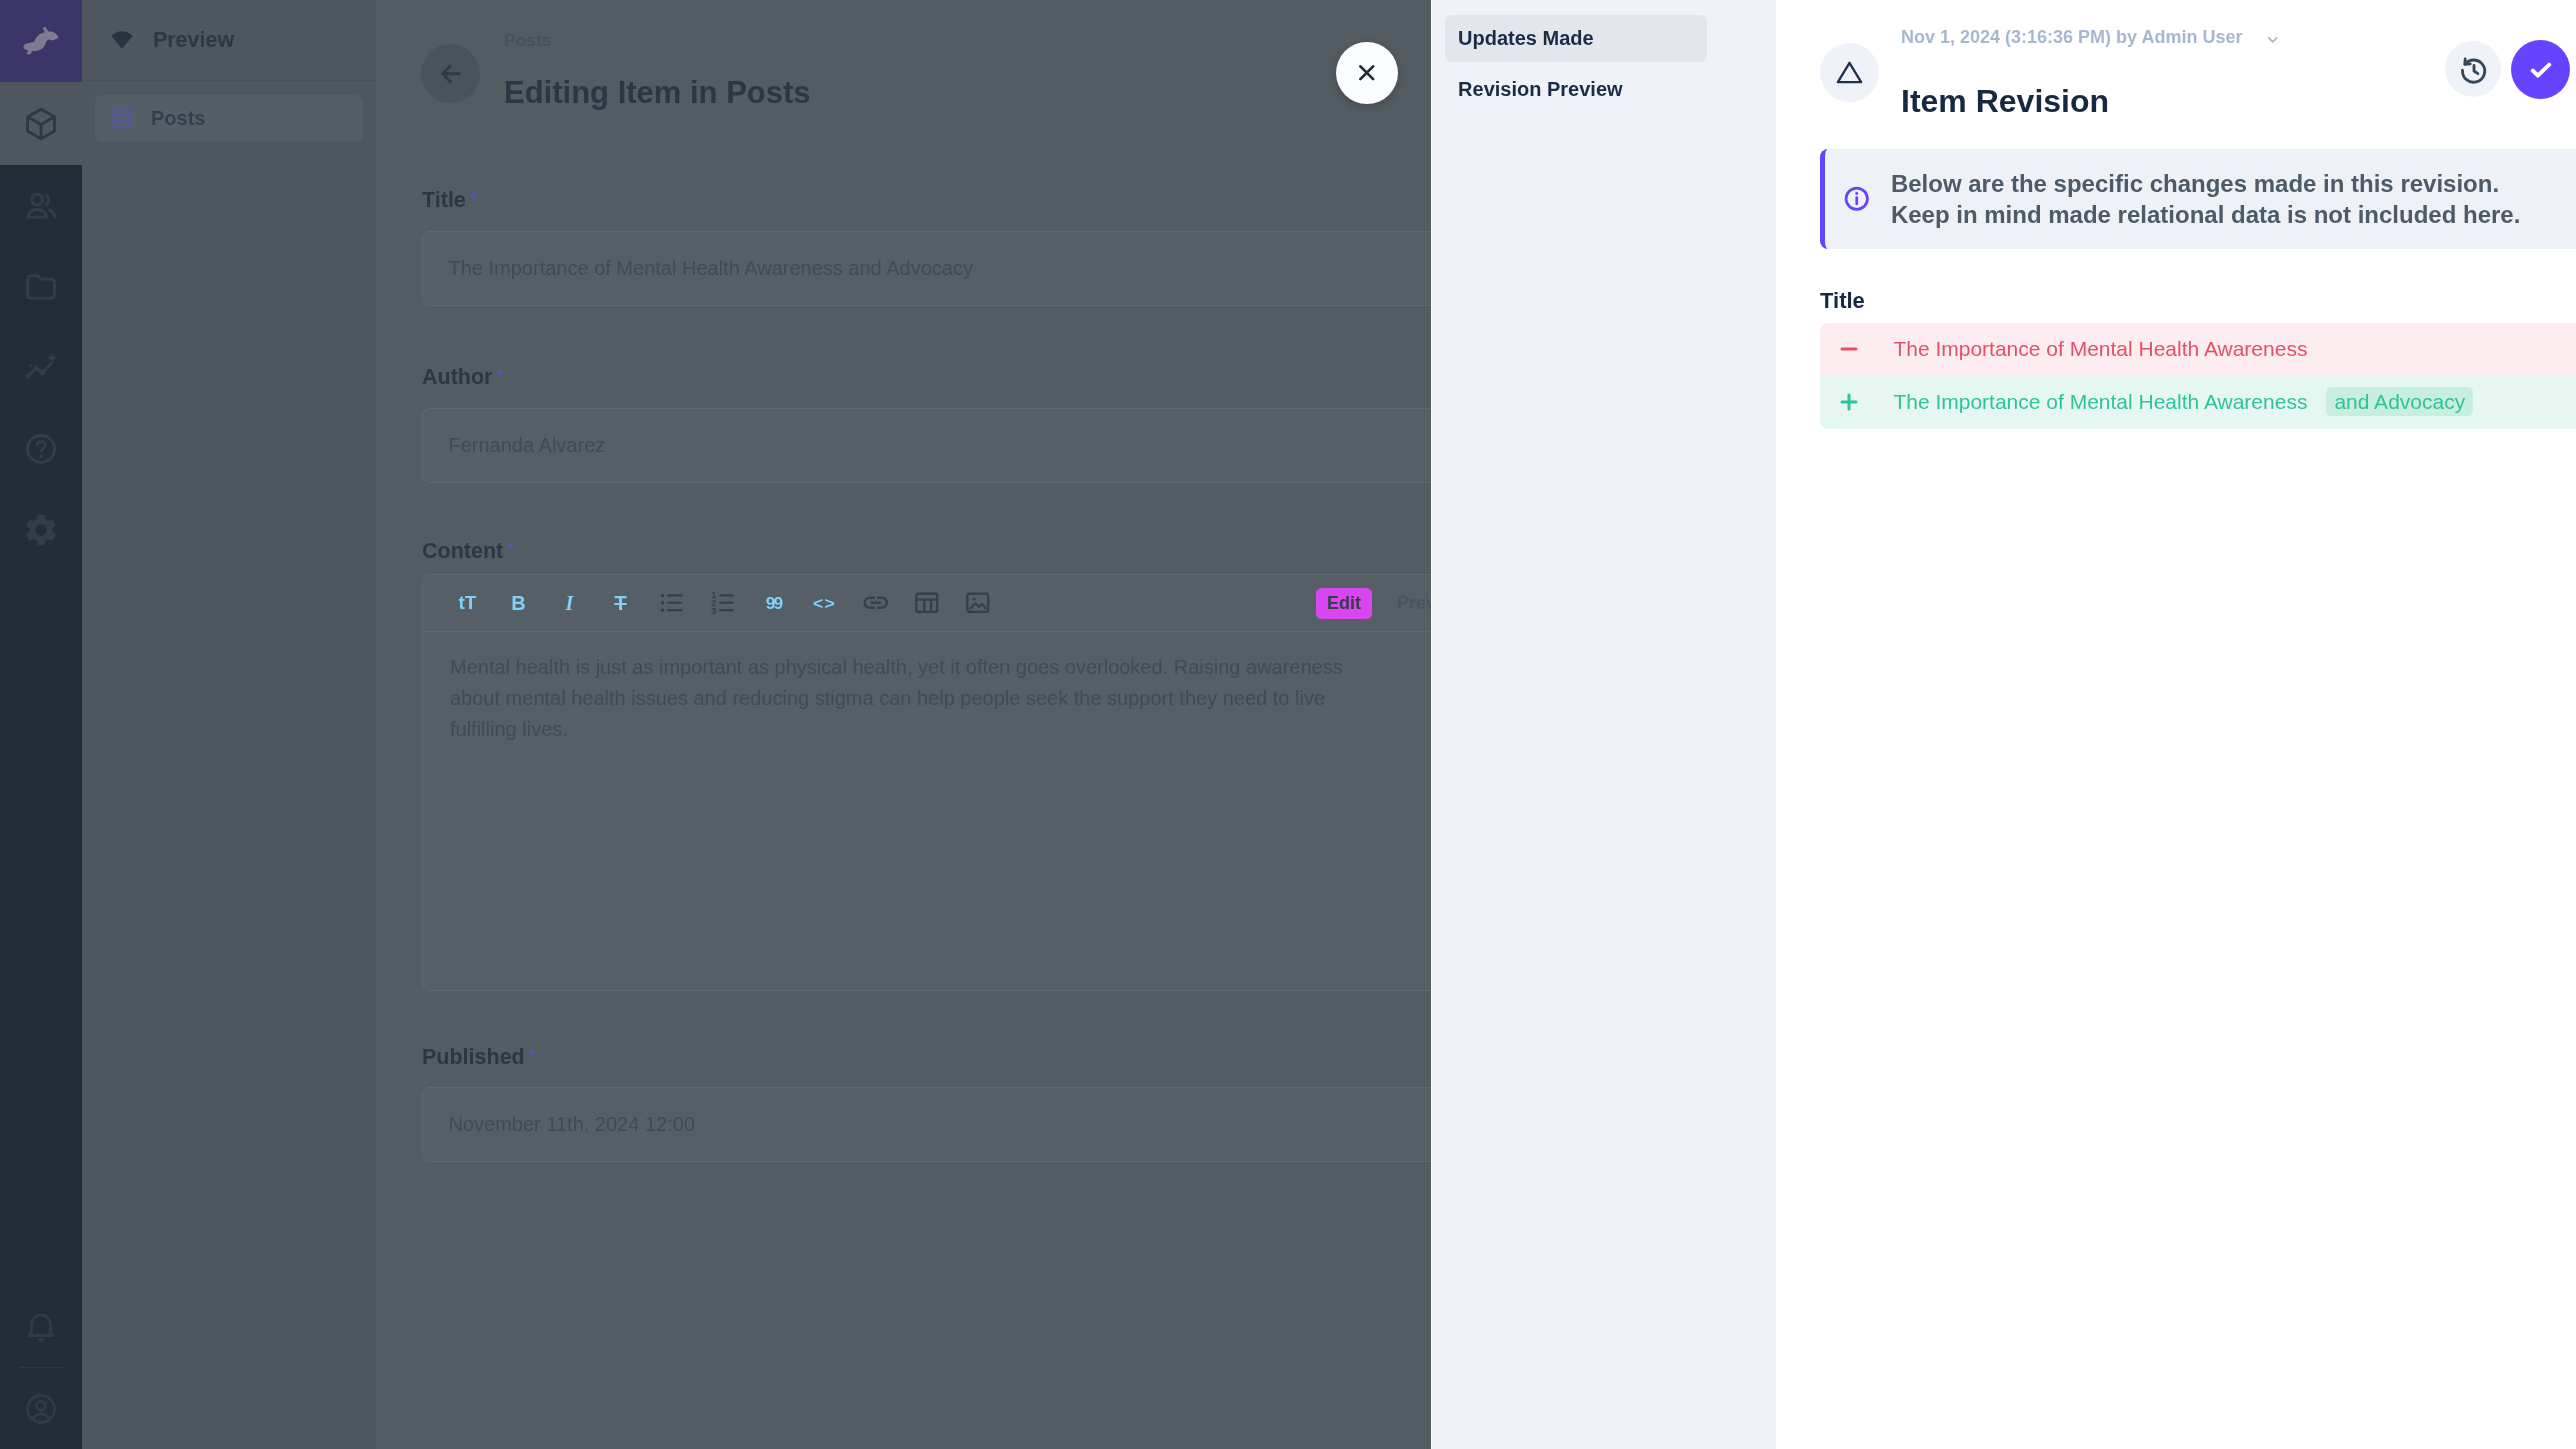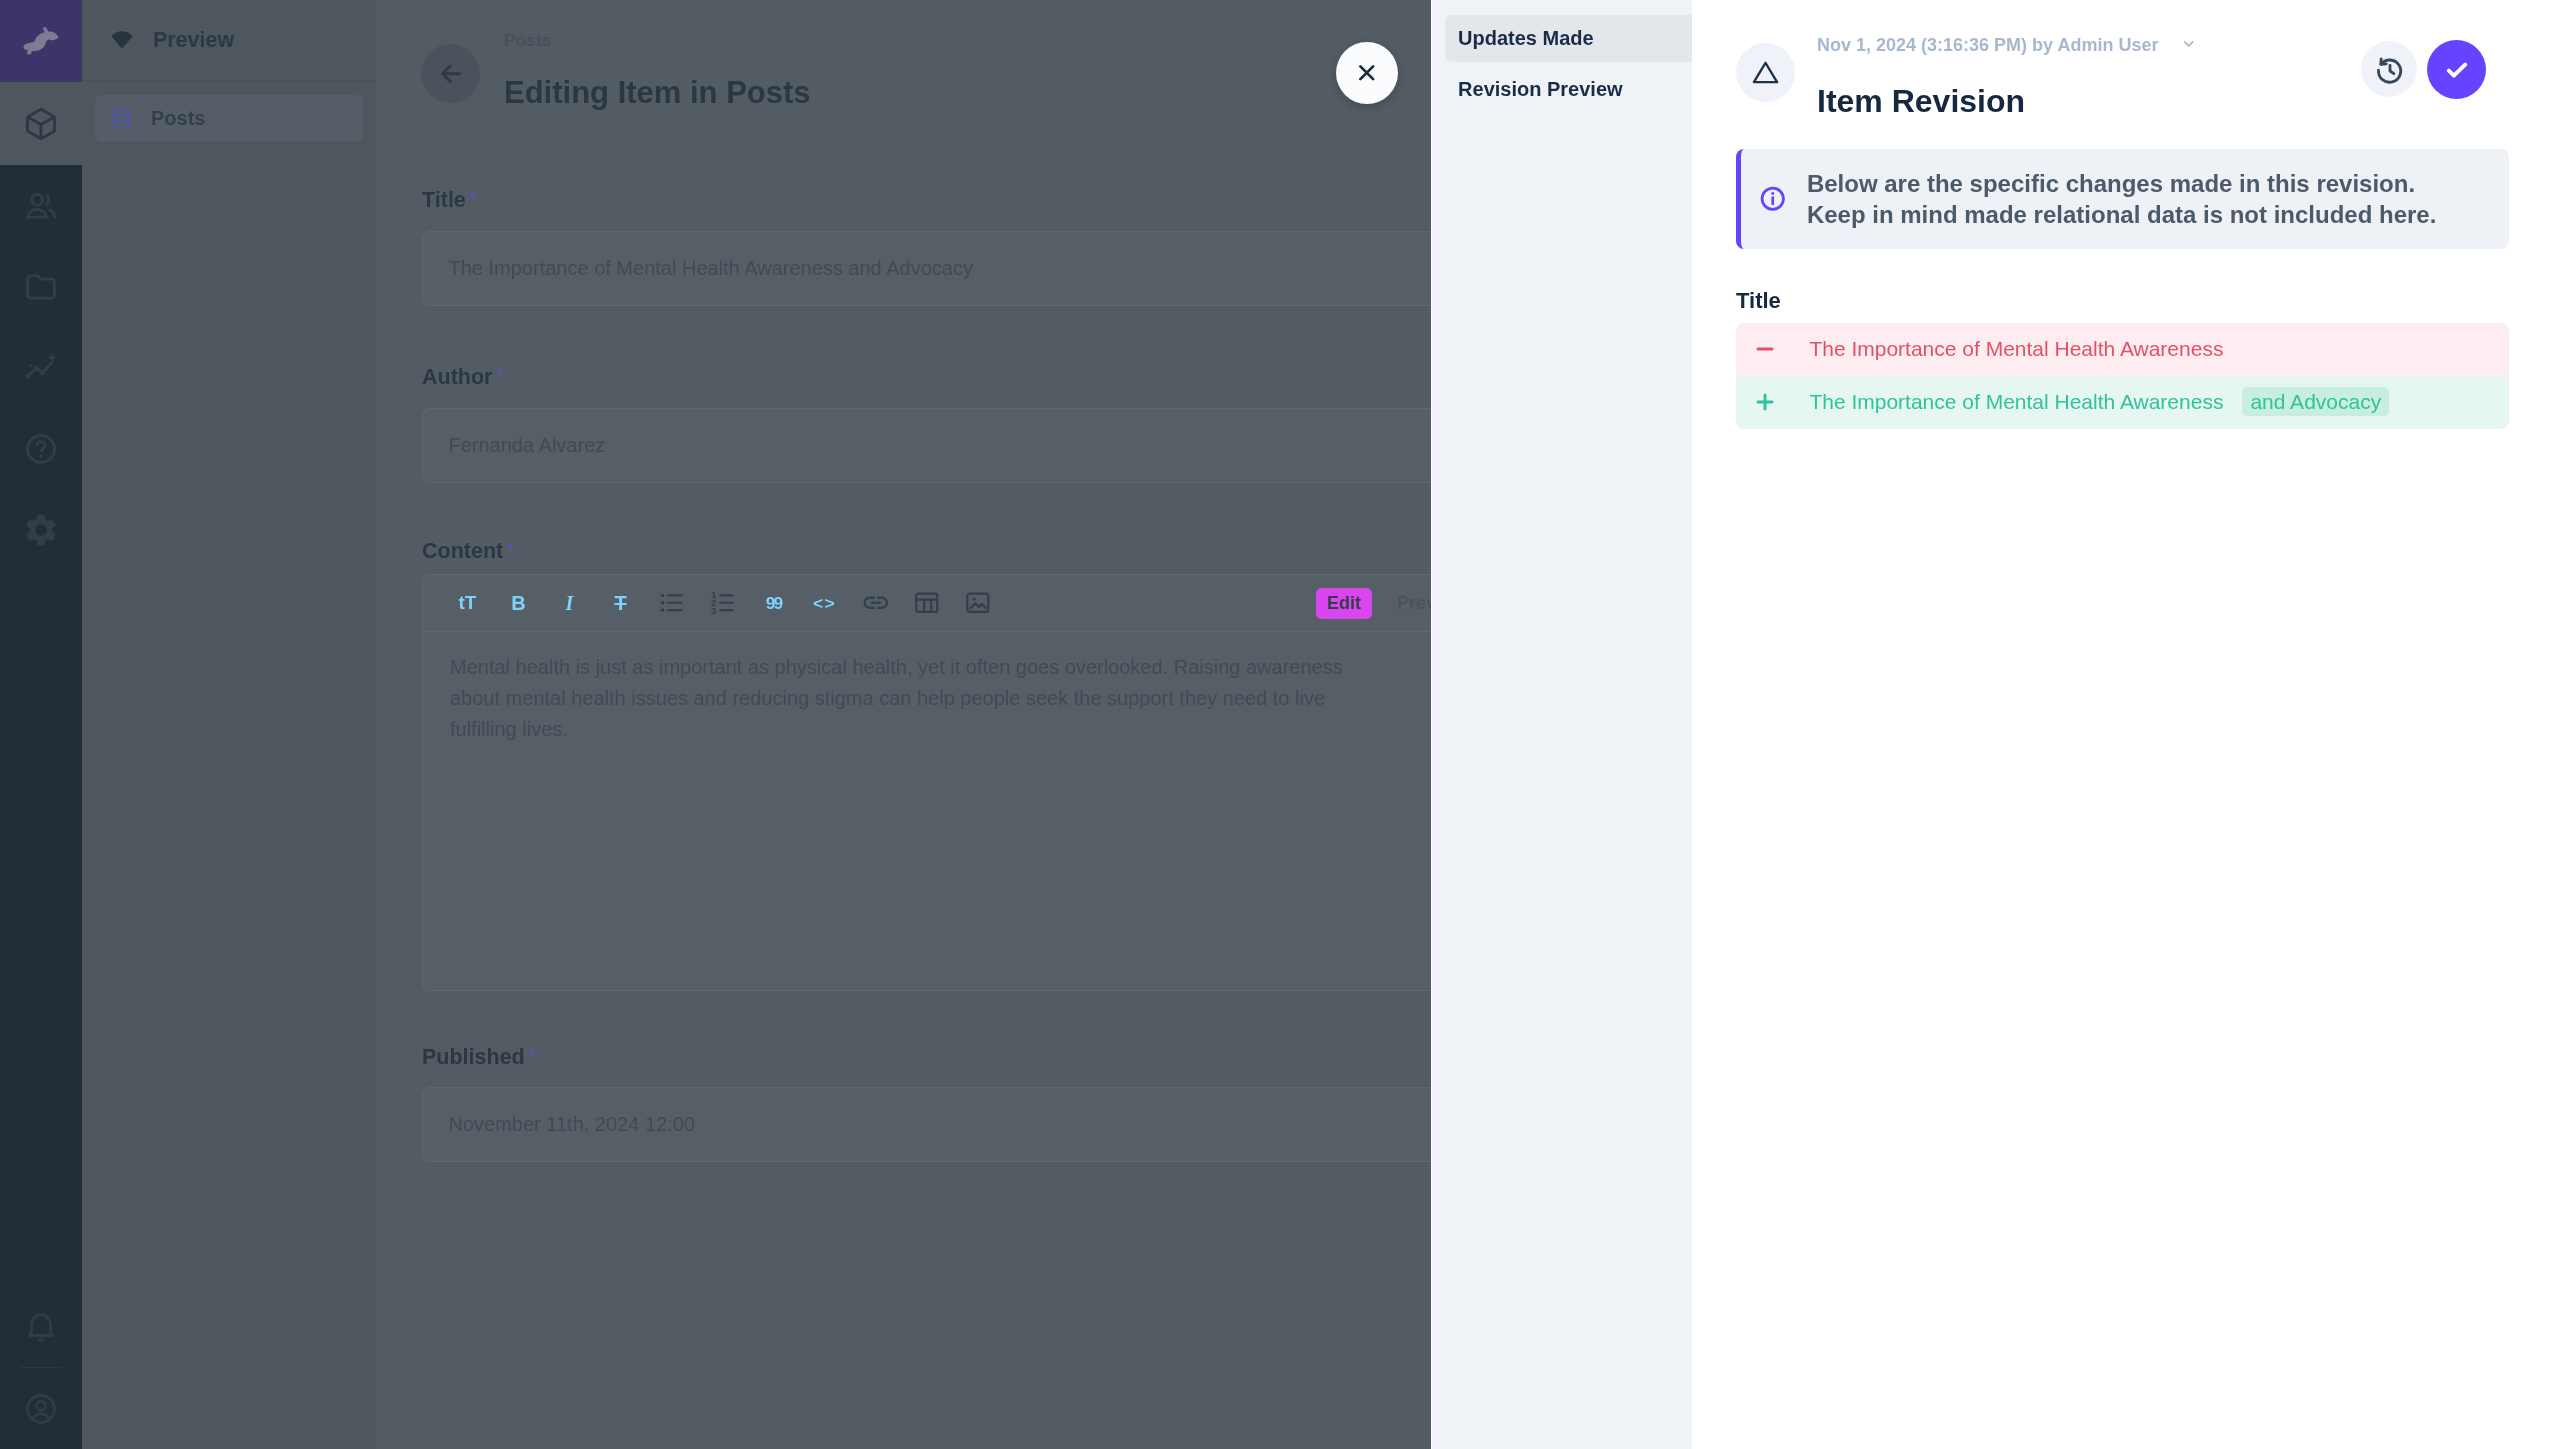--- a/index.html
+++ b/index.html
@@ -59,29 +59,29 @@
     font-size:18px;font-weight:700;color:#49545e;}
   .content-text{padding:20px 27px;font-size:20px;line-height:31px;color:#404b56;width:993px;box-sizing:border-box;}
 
   
   .close-btn{position:absolute;left:1336px;top:42px;width:62px;height:62px;border-radius:50%;background:#fbfcfe;
     display:flex;align-items:center;justify-content:center;box-shadow:0 2.7px 9.4px rgba(0,0,0,0.18);}
   .close-btn svg{width:25.5px;height:25.5px;stroke:#1c2b3b;stroke-width:2.6;stroke-linecap:round;}
 
   
   .drawer{position:absolute;left:1432px;top:0;width:1144px;height:1449px;display:flex;}
-  .drawer-nav{width:260px;background:#eff3f8;box-sizing:border-box;padding-top:15.4px;}
+  .drawer-nav{width:344px;background:#eff3f8;box-sizing:border-box;padding-top:15.4px;}
   .dnav-item{margin-left:12.7px;width:262px;height:47px;border-radius:6.7px;display:flex;align-items:center;
     padding-left:13.4px;box-sizing:border-box;font-size:20px;font-weight:700;color:#1b2c47;}
   .dnav-item.active{background:#e3e7ec;}
   .drawer-panel{flex:1;background:#ffffff;position:relative;}
   .round-btn{position:absolute;border-radius:50%;display:flex;align-items:center;justify-content:center;background:#eff3f9;}
   .warn-btn{left:44px;top:43px;width:59px;height:59px;}
   .warn-btn svg{width:31px;height:31px;stroke:#20314a;stroke-width:1.8;fill:none;stroke-linejoin:round;}
-  .meta-row{position:absolute;left:125px;top:35px;display:flex;align-items:flex-start;gap:22px;}
+  .meta-row{position:absolute;left:125px;top:27px;display:flex;align-items:flex-end;gap:22px;}
   .meta-text{font-size:18px;font-weight:700;color:#a7b8ce;}
   .meta-row svg{width:17.4px;height:17.4px;stroke:#a7b8ce;stroke-width:2.4;fill:none;stroke-linecap:round;stroke-linejoin:round;}
   .panel-title{position:absolute;left:125px;top:56px;font-size:32px;font-weight:700;color:#172940;}
   .history-btn{left:669px;top:41px;width:56px;height:56px;}
   .history-btn svg{width:31px;height:31px;stroke:#36475a;stroke-width:2.2;fill:none;stroke-linecap:round;stroke-linejoin:round;}
   .check-btn{left:735px;top:40px;width:59px;height:59px;background:#6644ff;}
   .check-btn svg{width:28px;height:28px;stroke:#ffffff;stroke-width:3.4;fill:none;stroke-linecap:round;stroke-linejoin:round;}
   .notice{position:absolute;left:44px;top:149px;width:773px;box-sizing:border-box;background:#eef1f6;
     border-left:5.4px solid #6644ff;border-radius:8px;display:flex;align-items:center;padding:19px 20px 19px 17.4px;gap:19px;}
   .notice svg{flex:none;width:29.5px;height:29.5px;stroke:#6644ff;stroke-width:2.2;fill:none;stroke-linecap:round;}

